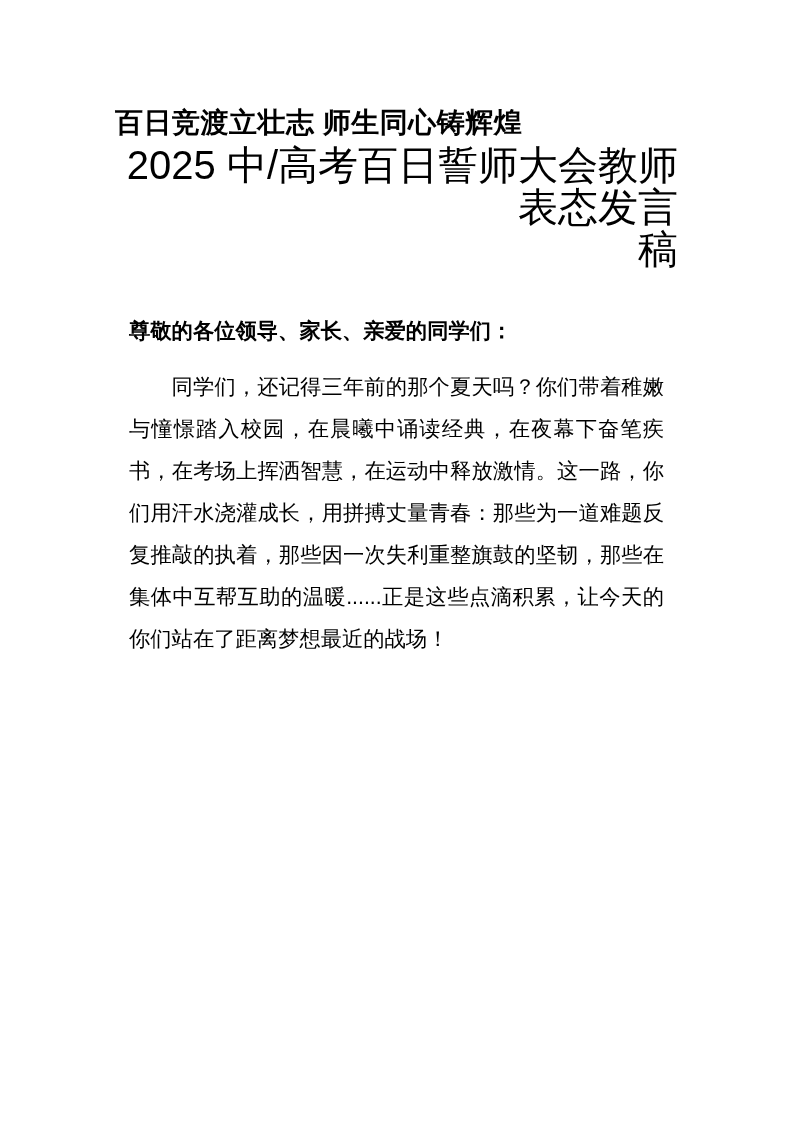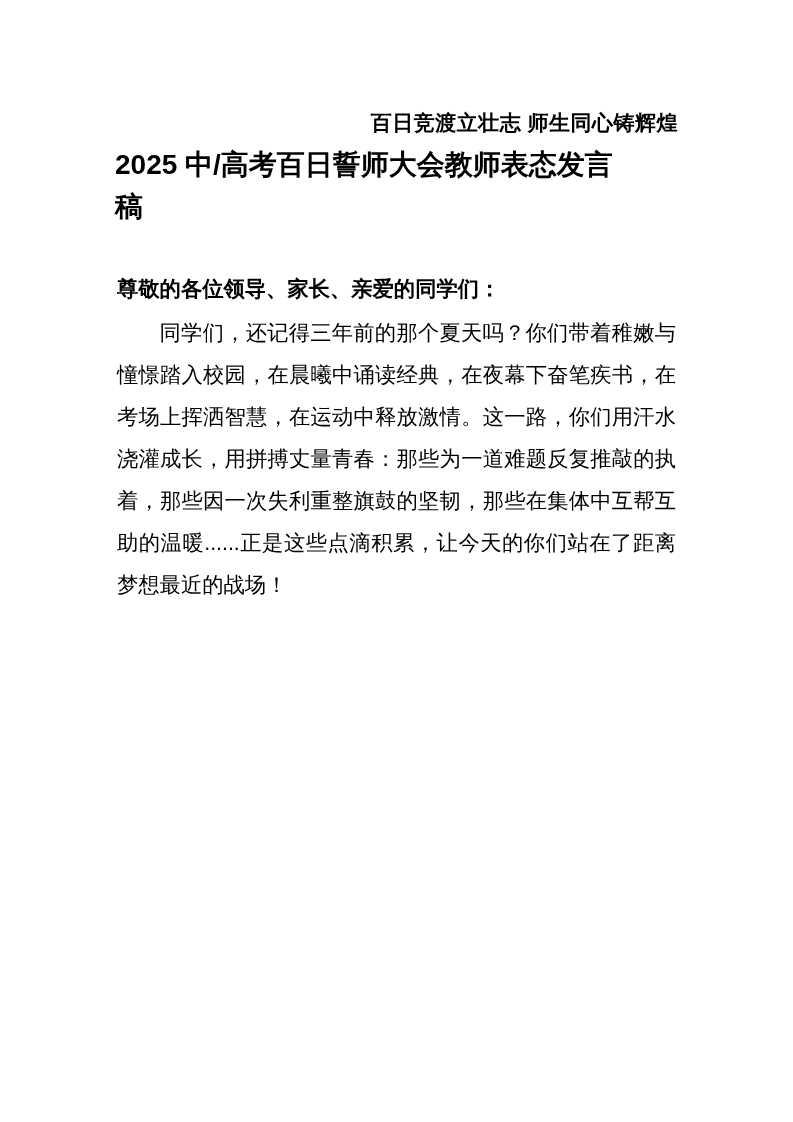--- a/index.html
+++ b/index.html
@@ -13,38 +13,38 @@
     height: 1122px;
     margin: 0;
     background: #ffffff;
     color: #000000;
     box-sizing: border-box;
     padding: 104px 115px 0 115px;
     font-family: "Liberation Sans", "DejaVu Sans", sans-serif;
     overflow: hidden;
   }
   .doc-title-line1 {
-    font-size: 21px;
+    font-size: 28px;
     line-height: 38px;
     font-weight: bold;
-    text-align: right;
+    text-align: left;
     letter-spacing: 0.5px;
   }
   .doc-title-main {
     margin-top: 2px;
-    font-size: 28px;
+    font-size: 40px;
     line-height: 42px;
-    font-weight: bold;
-    text-align: left;
+    font-weight: normal;
+    text-align: right;
   }
   .doc-body {
     margin-top: 40px;
   }
   .doc-body p {
-    margin: 2px;
+    margin: 14px;
     font-size: 21.3px;
     line-height: 42px;
     text-align: justify;
     text-indent: 2em;
     word-break: normal;
     overflow-wrap: break-word;
   }
   .doc-body p.salutation {
     text-indent: 0;
     font-weight: bold;

